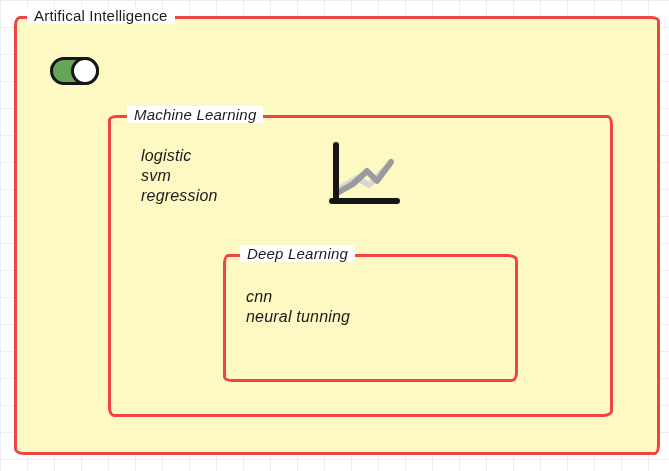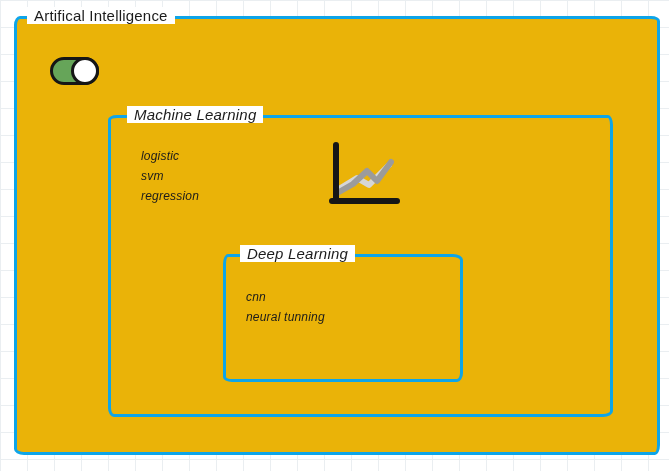--- a/index.html
+++ b/index.html
@@ -10,22 +10,22 @@
     background-color: #ffffff;
     background-image:
       linear-gradient(#eaeef1 1px, transparent 1px),
       linear-gradient(90deg, #eaeef1 1px, transparent 1px);
     background-size: 27px 27px;
     overflow: hidden;
     position: relative;
   }
   .box {
     position: absolute;
-    border: 3px solid #0ea5e9;
-    background: #eab308;
+    border: 3px solid #ef4444;
+    background: #fef9c3;
   }
   
   .sketch1 { border-radius: 6px 9px 5px 10px / 9px 5px 10px 6px; }
   .sketch2 { border-radius: 9px 5px 10px 6px / 5px 10px 6px 9px; font-style: italic; }
   .sketch3 { border-radius: 5px 10px 6px 9px / 10px 6px 9px 5px; }
   .box-label {
     position: absolute;
     top: -12px;
     background: #ffffff;
     padding: 0 7px;
@@ -50,27 +50,27 @@
     right: -3px; top: -3px;
     width: 28px; height: 28px;
     background: #ffffff;
     border: 3px solid #161616;
     border-radius: 50%;
   }
 
   .ml-box { left: 91px; top: 96px; width: 505px; height: 302px; }
   .ml-box > .box-label { left: 16px; }
 
-  .item-list { position: absolute; font-size: 12px; line-height: 20px; letter-spacing: 0.2px; }
+  .item-list { position: absolute; font-size: 16px; line-height: 20px; letter-spacing: 0.2px; }
   .ml-list { left: 30px; top: 28px; }
   .dl-list { left: 20px; top: 30px; }
 
   .chart-icon { position: absolute; left: 210px; top: 20px; }
 
-  .dl-box { left: 112px; top: 136px; width: 240px; height: 128px; }
+  .dl-box { left: 112px; top: 136px; width: 295px; height: 128px; }
   .dl-box > .box-label { left: 14px; }
 </style>
 </head>
 <body>
 
 <div class="box outer-box sketch1">
   <span class="box-label">Artifical Intelligence</span>
 
   <div class="toggle">
     <span class="toggle-knob"></span>

